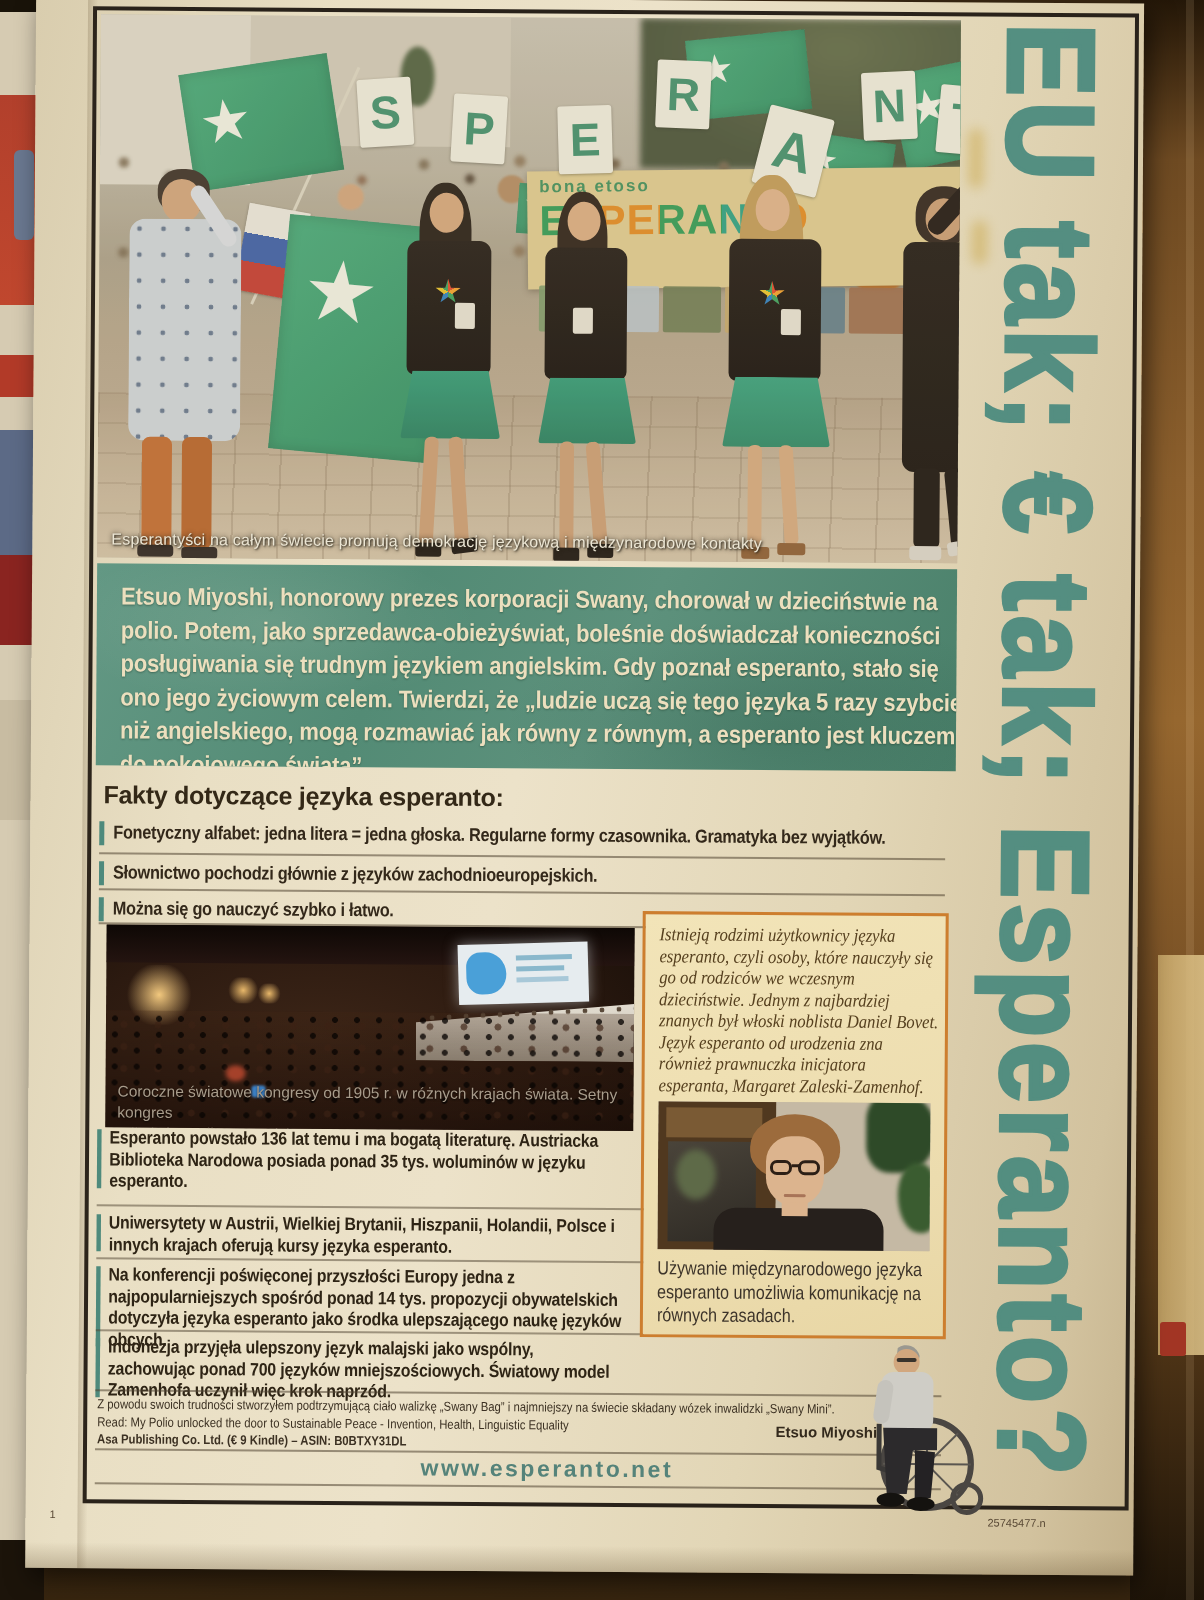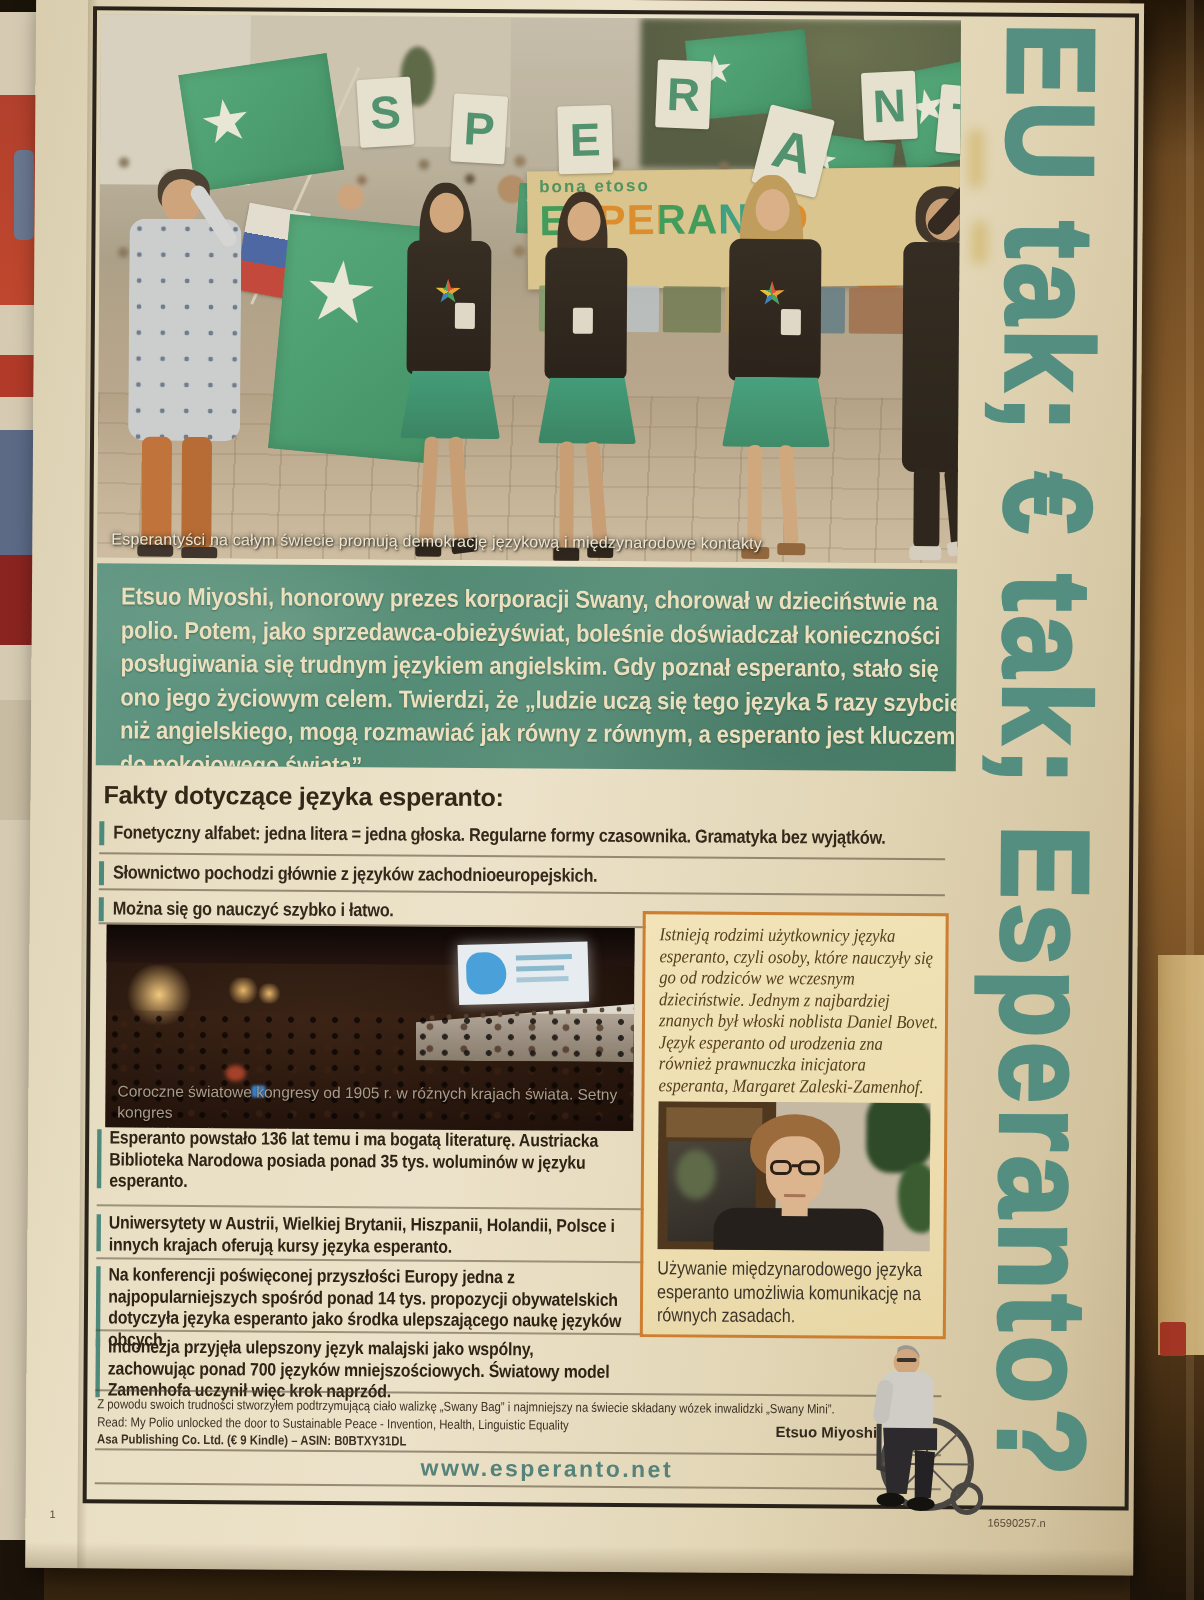--- a/index.html
+++ b/index.html
@@ -403,15 +403,15 @@
           <ellipse cx="72" cy="176" rx="14" ry="7" fill="#14120f"></ellipse>
         </svg>
       </div>
 
       <div class="abs headline">EU tak; € tak; Esperanto?</div>
       <div class="abs smudge" style="left:872px;top:112px;"></div>
       <div class="abs smudge" style="left:876px;top:204px;height:44px;"></div>
     </div>
 
     <div class="abs tiny" style="left:24px;top:1512px;">1</div>
-    <div class="abs tiny" style="left:962px;top:1514px;">16590257.n</div>
+    <div class="abs tiny" style="left:962px;top:1514px;">25745477.n</div>
   </div>
 </div>
 
 </body></html>

